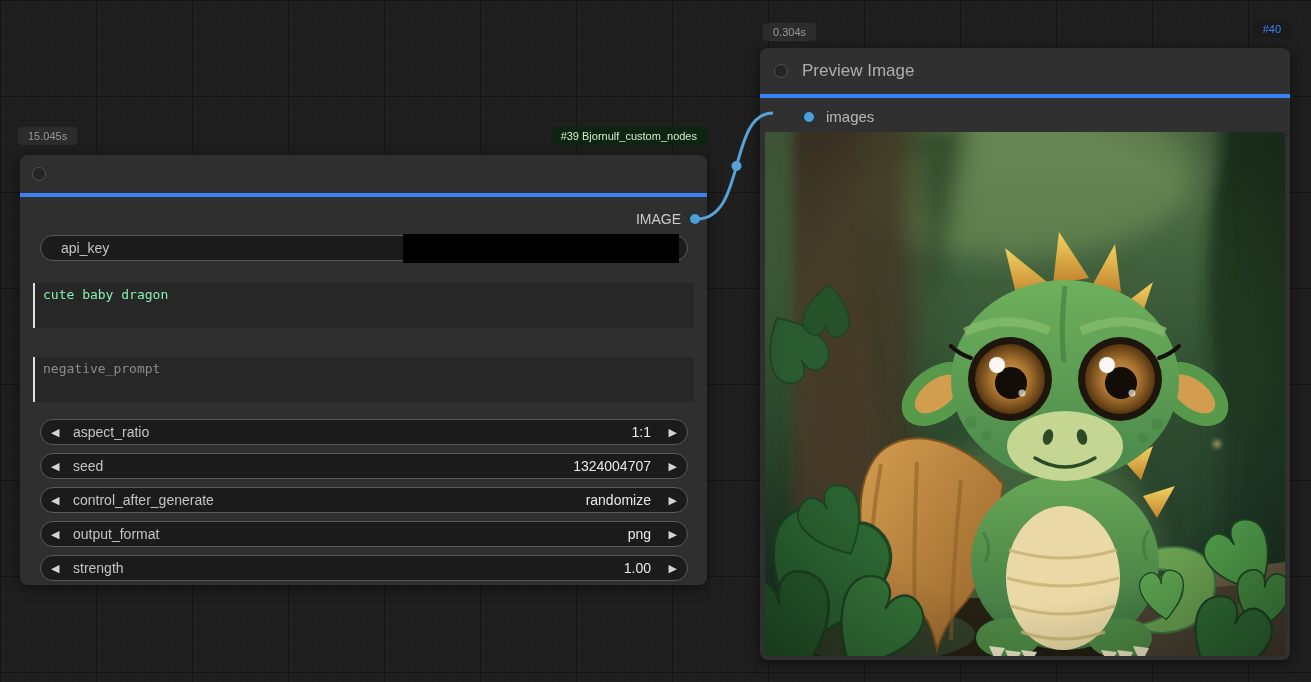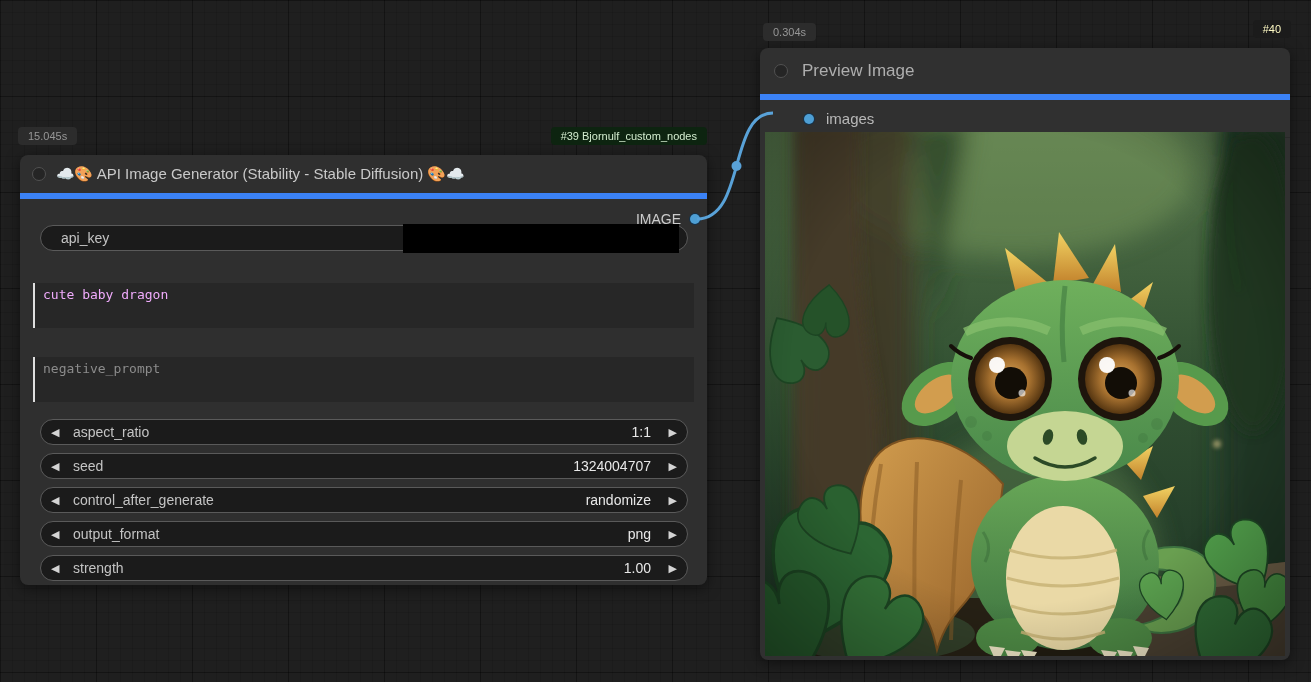--- a/index.html
+++ b/index.html
@@ -10,80 +10,79 @@
       linear-gradient(rgba(0,0,0,0.30) 1px, transparent 1px),
       linear-gradient(90deg, rgba(0,0,0,0.30) 1px, transparent 1px),
       linear-gradient(rgba(0,0,0,0.10) 1px, transparent 1px),
       linear-gradient(90deg, rgba(0,0,0,0.10) 1px, transparent 1px);
     background-size:96px 96px,96px 96px,12px 12px,12px 12px;
     font-family:"Liberation Sans", sans-serif;
   }
   .node{position:absolute;background:#2f2f2f;border-radius:8px;
     box-shadow:0 3px 14px rgba(0,0,0,0.5);z-index:10;}
   .node-title{display:flex;align-items:center;gap:10px;padding:0 12px;height:38px;
-    color:#c9c9c9;font-size:15px;border-bottom:6px solid #3b82f6;white-space:nowrap;overflow:hidden;}
+    color:#c9c9c9;font-size:15px;border-bottom:4px solid #3b82f6;white-space:nowrap;overflow:hidden;}
   .collapse-dot{width:12px;height:12px;border-radius:50%;background:#252525;
     border:1px solid #515151;flex:0 0 auto;}
   .port{width:10px;height:10px;border-radius:50%;background:#4e9fd4;
     box-shadow:0 0 0 1px #16324a;}
   
   .node-gen{left:20px;top:155px;width:687px;height:430px;}
   .out-row{position:absolute;top:50px;left:0;right:0;height:28px;padding-left:24px;}
   .out-label{position:absolute;right:26px;top:0;height:28px;line-height:28px;
     color:#cccccc;font-size:14px;}
   .out-port{position:absolute;right:7px;top:9px;}
   .widget-pill{position:absolute;left:20px;width:648px;height:26px;background:#1b1b1b;
     border:1px solid #5a5a5a;border-radius:13px;display:flex;align-items:center;
     padding:0 10px;box-sizing:border-box;color:#c4c4c4;font-size:14px;}
   .widget-pill .arrow{font-size:11px;color:#d4d4d4;width:16px;flex:0 0 auto;}
   .widget-pill .arrow.right{text-align:right;}
   .widget-pill .wlabel{margin-left:6px;flex:0 0 auto;}
   .widget-pill .wvalue{flex:1;text-align:right;margin-right:10px;color:#e8e8e8;margin-left:32px;}
   .redaction{position:absolute;right:8px;top:-2px;height:29px;width:276px;background:#000;}
   .ta{position:absolute;left:13px;width:661px;height:45px;background:#272727;
     border-left:2px solid #dedede;box-sizing:border-box;padding:4px 8px;
-    font-family:"DejaVu Sans Mono", monospace;font-size:13px;color:#f0abfc;overflow:hidden;}
+    font-family:"DejaVu Sans Mono", monospace;font-size:13px;color:#86efac;overflow:hidden;}
   .ta.placeholder{color:#8c8c8c;}
   
   .node-prev{left:760px;top:48px;width:530px;height:612px;background:#303030;}
   .prev-title{height:46px;font-size:17px;color:#aeaeae;gap:14px;padding:0 14px;}
   .row-images{position:relative;height:38px;display:flex;align-items:center;
     padding-left:32px;color:#b8b8b8;font-size:15px;border-bottom:1px solid #282828;
     box-sizing:border-box;margin-left:34px;}
   .in-port{position:absolute;left:10px;top:50%;transform:translateY(-50%);}
   .preview-img{position:absolute;left:5px;top:84px;width:520px;height:524px;overflow:hidden;}
   
   .badge{position:absolute;z-index:40;font-size:11px;padding:3px 10px;border-radius:4px;}
   .badge-time{background:#2c2c2c;color:#979797;}
   .badge-source{background:#0d2410;color:#d3eccf;}
-  .badge-id{background:#1b1b1b;color:#fef9c3;}
+  .badge-id{background:#1b1b1b;color:#3b82f6;}
   .links{position:absolute;left:0;top:0;z-index:30;pointer-events:none;}
 </style>
 </head>
 <body>
 
 <div class="canvas">
 
   <div class="badge badge-time" style="left:18px;top:127px;">15.045s</div>
   <div class="badge badge-source" style="right:604px;top:127px;">#39 Bjornulf_custom_nodes</div>
   <div class="badge badge-time" style="left:763px;top:23px;">0.304s</div>
   <div class="badge badge-id" style="right:20px;top:20px;">#40</div>
 
   <div class="node node-gen">
     <div class="node-title">
       <span class="collapse-dot"></span>
-      <span>☁️🎨 API Image Generator (Stability - Stable Diffusion) 🎨☁️</span>
     </div>
 
     <div class="out-row">
       <span class="out-label">IMAGE</span>
       <span class="port out-port"></span>
     </div>
 
-    <div class="widget-pill" style="top:70px;">
+    <div class="widget-pill" style="top:80px;">
       <span class="wlabel" style="margin-left:10px;">api_key</span>
       <span class="redaction"></span>
     </div>
 
     <div class="ta" style="top:128px;">
       <span>cute baby dragon</span>
     </div>
 
     <div class="ta placeholder" style="top:202px;">
       <span>negative_prompt</span>

